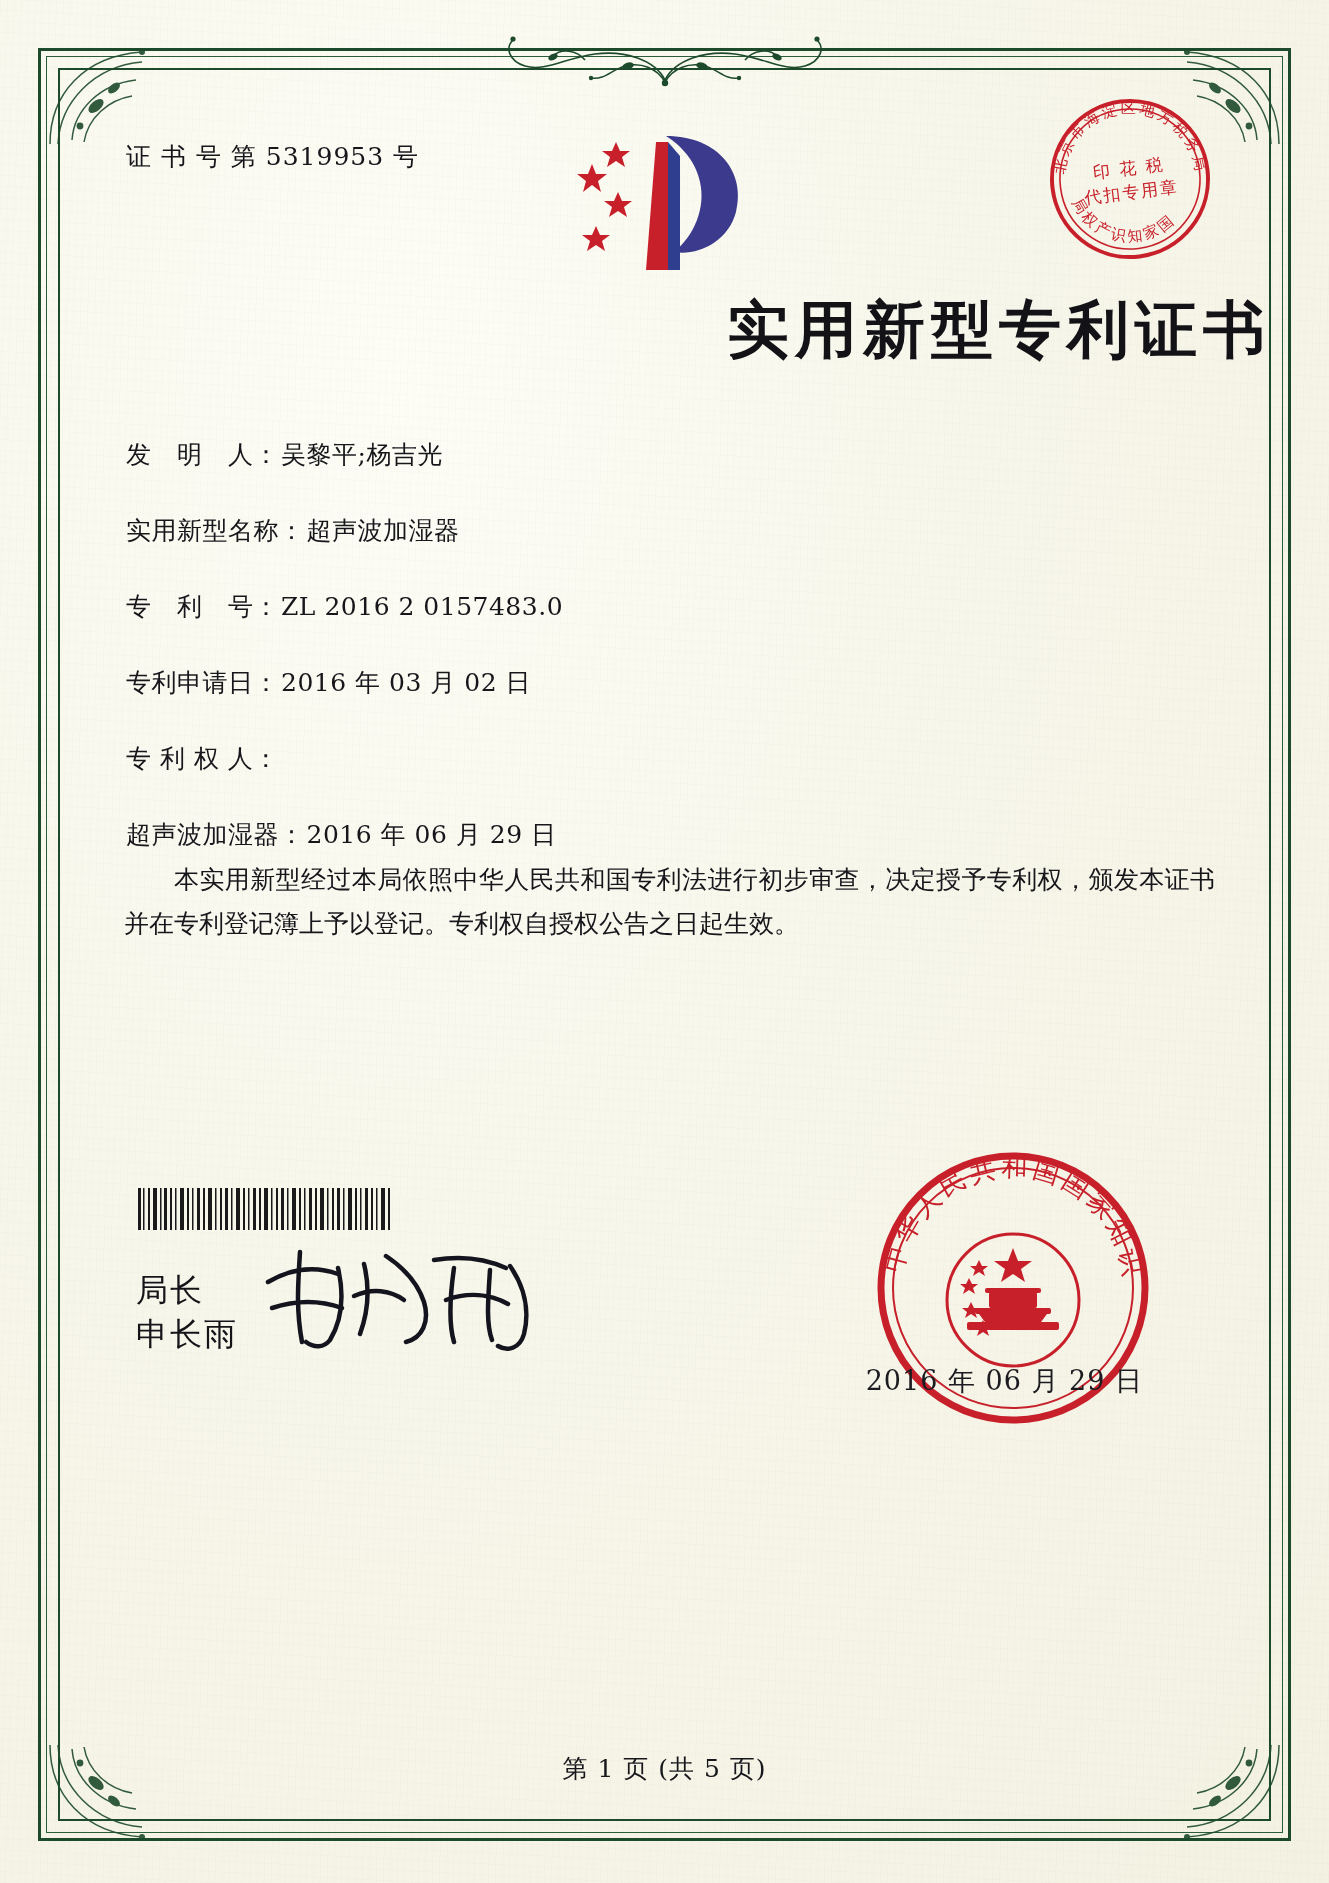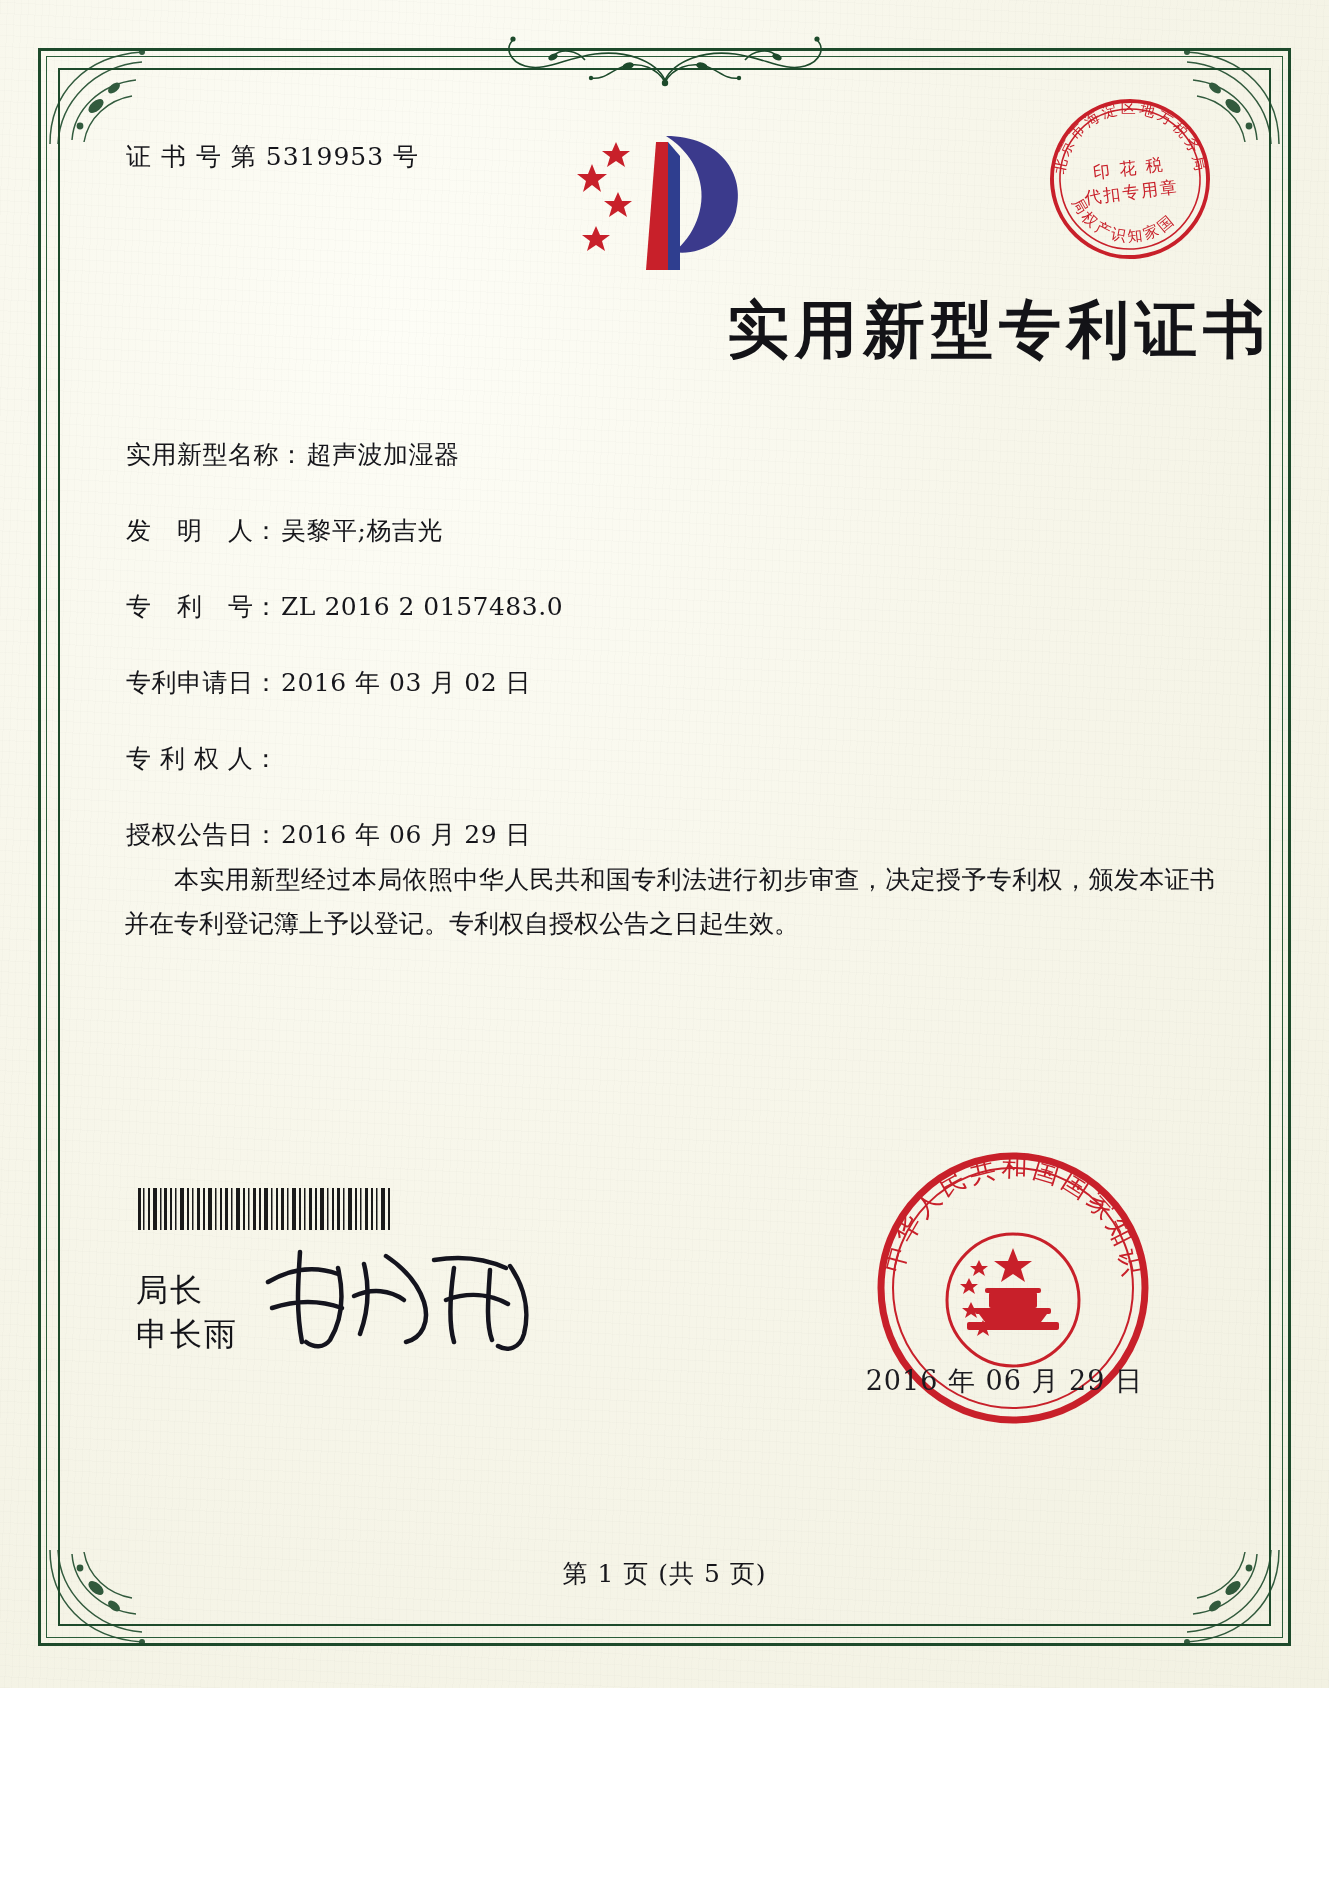--- a/index.html
+++ b/index.html
@@ -11,21 +11,21 @@
     width: 1329px;
     height: 1883px;
     font-family: "Liberation Serif", "DejaVu Serif", serif;
     overflow: hidden;
   }
 
   
   #certificate {
     position: relative;
     width: 1329px;
-    height: 1688px;
+    height: 1883px;
     background:
       radial-gradient(ellipse at 30% 20%, #fdfdf6 0%, #f7f6ea 45%, #f2f1e2 100%);
     box-sizing: border-box;
   }
   
   #certificate::before {
     content: "";
     position: absolute;
     inset: 0;
     background:
@@ -367,45 +367,45 @@
           <text x="89" y="108" text-anchor="middle" font-size="17" fill="#c8202a" font-family="'DejaVu Serif',serif" letter-spacing="2">代扣专用章</text>
         </g>
       </svg>
     </div>
 
     <div class="title">实用新型专利证书</div>
 
     <div class="fields">
 
       <div class="field-row">
+        <span class="field-label">发　明　人：</span>
+        <span class="field-value">吴黎平;杨吉光</span>
+      </div>
+
+      <div class="field-row">
         <span class="field-label">实用新型名称：</span>
         <span class="field-value">超声波加湿器</span>
-      </div>
-
-      <div class="field-row">
-        <span class="field-label">发　明　人：</span>
-        <span class="field-value">吴黎平;杨吉光</span>
       </div>
 
       <div class="field-row">
         <span class="field-label">专　利　号：</span>
         <span class="field-value">ZL 2016 2 0157483.0</span>
       </div>
 
       <div class="field-row">
         <span class="field-label">专利申请日：</span>
         <span class="field-value">2016 年 03 月 02 日</span>
       </div>
 
       <div class="field-row">
         <span class="field-label">专 利 权 人：</span>
       </div>
 
       <div class="field-row">
-        <span class="field-label">授权公告日：</span>
+        <span class="field-label">超声波加湿器：</span>
         <span class="field-value">2016 年 06 月 29 日</span>
       </div>
     </div>
 
     <div class="paragraphs">
       <p>本实用新型经过本局依照中华人民共和国专利法进行初步审查，决定授予专利权，颁发本证书并在专利登记簿上予以登记。专利权自授权公告之日起生效。</p>
     </div>
 
     <div class="barcode">
       <svg width="255" height="42" viewBox="0 0 255 42" preserveAspectRatio="none">

